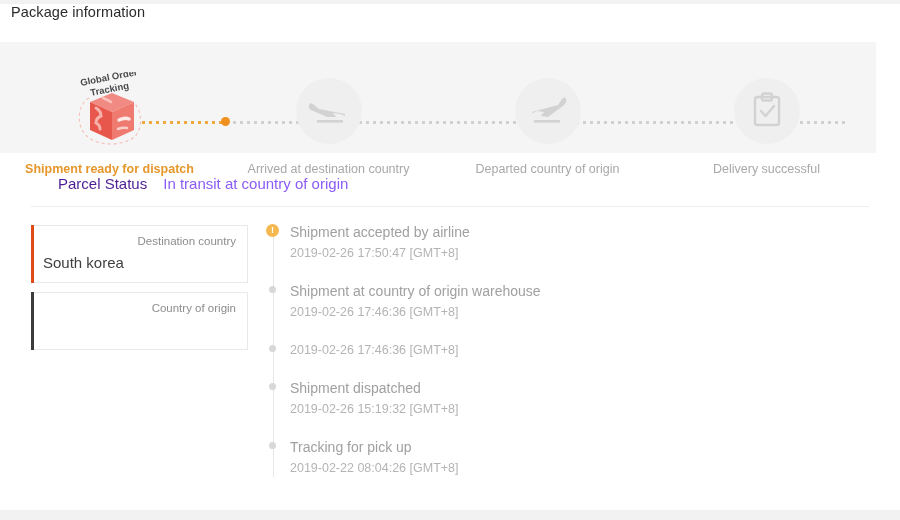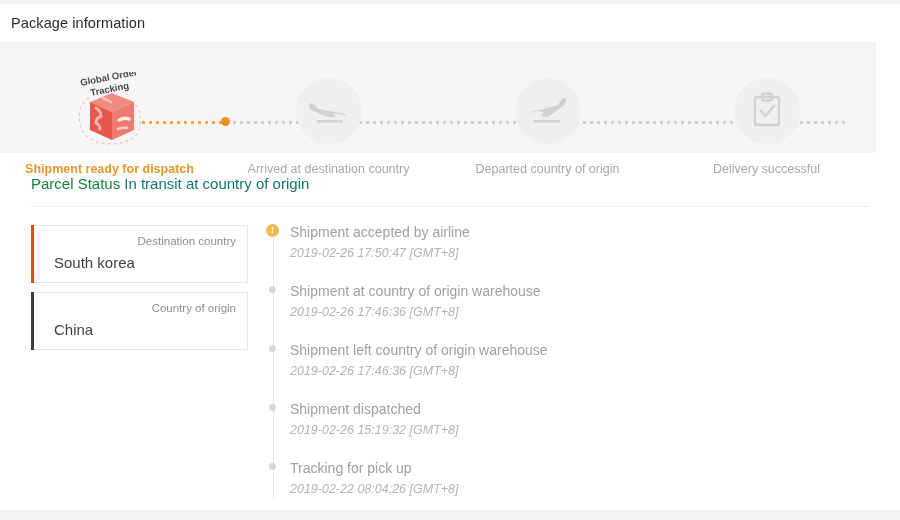--- a/index.html
+++ b/index.html
@@ -31,21 +31,20 @@
     height: 4px;
     background: #f2f2f2;
     width: 900px;
   }
 
   
   .header {
     height: 38px;
     background: #ffffff;
     display: flex;
-    align-items: center;
     padding-left: 11px;
   }
   .header-title {
     font-size: 14.5px;
     color: #2b2b2b;
     letter-spacing: .1px;
   }
 
   
   .progress-band {
@@ -139,22 +138,22 @@
 
   
   .status-section {
     background: #ffffff;
     padding: 0 0 0 0;
   }
   .status-head {
     padding: 22px 0 14px 31px;
     font-size: 15px;
   }
-  .status-head .lbl { color: #15803d; }
-  .status-head .val { color: #0f766e; margin-left: 4px; }
+  .status-head .lbl { color: #4c1d95; margin-left: 27px; }
+  .status-head .val { color: #8b5cf6; margin-left: 16px; }
 
   .divider {
     height: 1px;
     background: #eeeeee;
     margin: 0 31px 0 31px;
   }
 
   .body-cols {
     display: flex;
     padding: 18px 0 0 0;
@@ -164,21 +163,21 @@
   .countries {
     width: 217px;
     margin-left: 31px;
     flex: none;
   }
   .country-card {
     position: relative;
     border: 1px solid #e9e9e9;
     height: 58px;
     margin-bottom: 9px;
-    padding: 8px 11px 0 22px;
+    padding: 8px 11px 0 11px;
     background: #fff;
   }
   .country-card::before {
     content: "";
     position: absolute;
     left: -1px;
     top: -1px;
     bottom: -1px;
     width: 3px;
   }
@@ -243,21 +242,20 @@
   }
   .tl-title {
     font-size: 14px;
     color: #a0a0a0;
     line-height: 14px;
   }
   .tl-time {
     font-size: 12.5px;
     color: #b4b4b4;
     margin-top: 7px;
-    font-style: italic;
   }
 
   .footer-strip {
     position: absolute;
     left: 0;
     bottom: 0;
     width: 900px;
     height: 10px;
     background: #f2f2f2;
   }
@@ -360,41 +358,39 @@
 
     <div class="body-cols">
 
       <div class="countries">
         <div class="country-card dest">
           <div class="country-kind">Destination country</div>
           <div class="country-name">South korea</div>
         </div>
         <div class="country-card origin">
           <div class="country-kind">Country of origin</div>
-          <div class="country-name">China</div>
         </div>
       </div>
 
       <div class="timeline">
 
         <div class="tl-item current">
           <span class="tl-dot">!</span>
           <div class="tl-title">Shipment accepted by airline</div>
           <div class="tl-time">2019-02-26 17:50:47 [GMT+8]</div>
         </div>
 
         <div class="tl-item">
           <span class="tl-dot"></span>
           <div class="tl-title">Shipment at country of origin warehouse</div>
           <div class="tl-time">2019-02-26 17:46:36 [GMT+8]</div>
         </div>
 
         <div class="tl-item">
           <span class="tl-dot"></span>
-          <div class="tl-title">Shipment left country of origin warehouse</div>
           <div class="tl-time">2019-02-26 17:46:36 [GMT+8]</div>
         </div>
 
         <div class="tl-item">
           <span class="tl-dot"></span>
           <div class="tl-title">Shipment dispatched</div>
           <div class="tl-time">2019-02-26 15:19:32 [GMT+8]</div>
         </div>
 
         <div class="tl-item">

